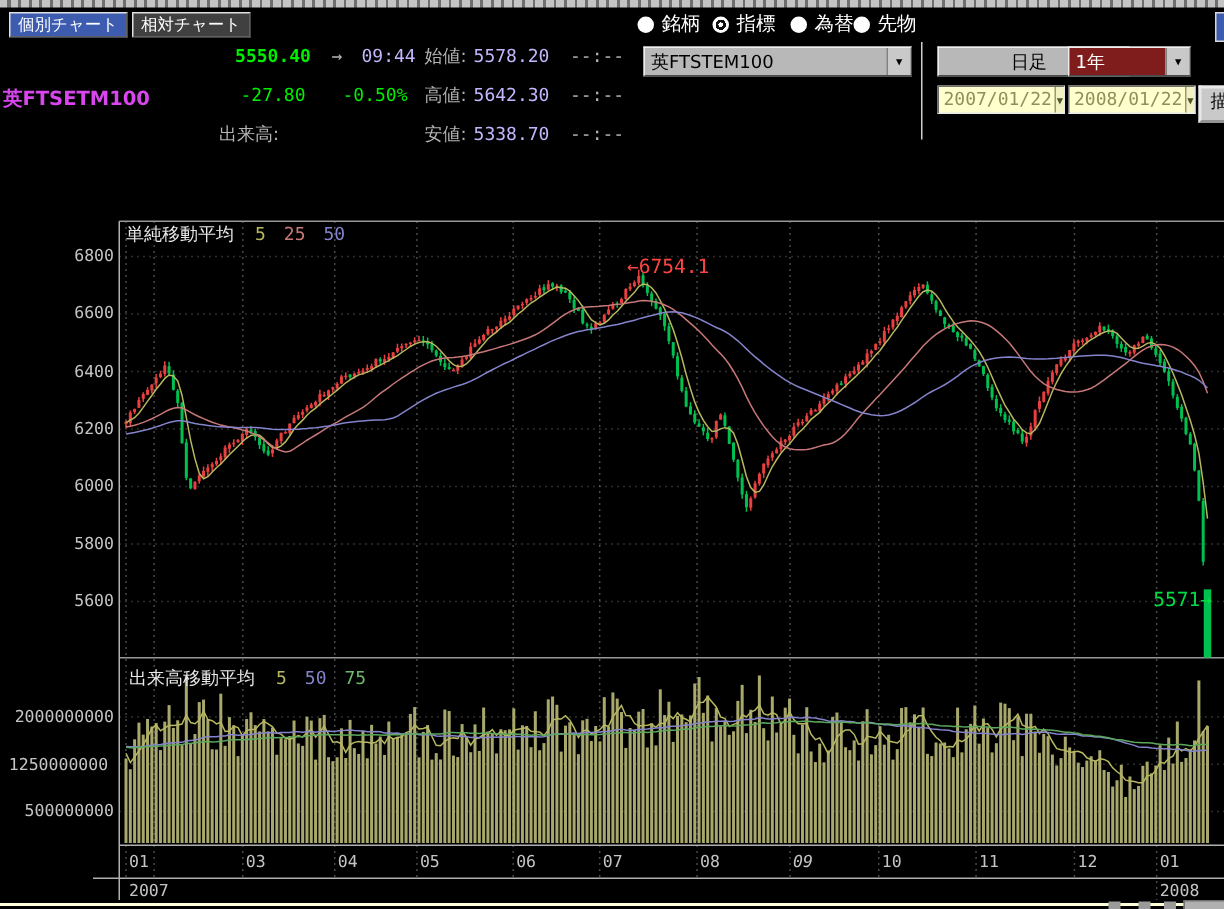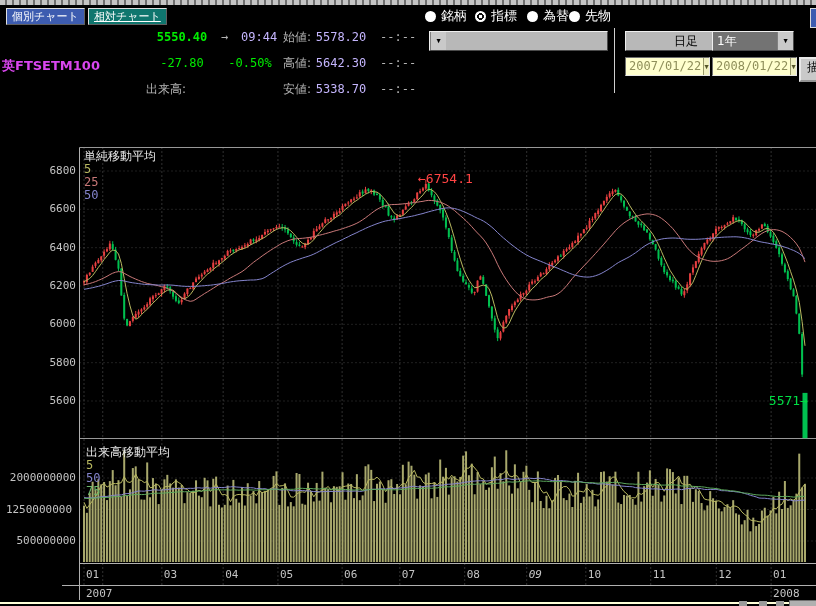--- a/index.html
+++ b/index.html
@@ -11,40 +11,40 @@
   .ra{text-align:center;}
   .grn{color:#00ee00;}
   .bold{font-weight:bold;}
   .gray{color:#b4b4b4;}
   .val{color:#c4b5fd;}
   .topstrip{left:0;top:0;width:816px;height:5px;
      background:repeating-linear-gradient(90deg,#c4c4c4 0 5px,#6e6e6e 5px 7px);}
   .tab{top:8px;height:15px;line-height:15px;padding:0 5px;font-size:11px;color:#fff;
        border:1px solid;border-color:#e0e0e0 #606060 #606060 #e0e0e0;cursor:default;}
   .tab-ind{left:6px;background:#3d5cb0;}
-  .tab-rel{left:88px;background:#0f766e;text-decoration:underline;}
+  .tab-rel{left:88px;background:#404040;}
   .radio{top:9px;height:14px;display:flex;align-items:center;gap:5px;color:#fff;font-size:13px;}
   .dot{width:11px;height:11px;border-radius:50%;background:#fff;flex:0 0 auto;}
   .dot.sel{background:radial-gradient(circle,#fff 0 1.5px,#101010 1.6px 3.4px,#fff 3.5px);}
   .combo{height:18px;background:#b8b8b8;border:1px solid;border-color:#efefef #4a4a4a #4a4a4a #efefef;
          font-size:12px;color:#000;display:flex;align-items:stretch;}
   .combo .txt{flex:1;padding:1px 4px 0 4px;white-space:nowrap;overflow:hidden;}
   .combo .arw{width:15px;background:#c9c9c9;border-left:1px solid #808080;display:flex;
               align-items:center;justify-content:center;font-size:7px;color:#000;}
-  .combo.blue .txt{background:#737373;color:#fff;}
+  .combo.blue .txt{background:#7f1d1d;color:#fff;}
   .datebox{height:17px;background:#ffffce;border:1px solid;border-color:#6e6e6e #e8e8e8 #e8e8e8 #6e6e6e;
            font-size:12px;color:#8f8f5a;display:flex;align-items:stretch;}
   .datebox .txt{flex:1;padding:1px 2px 0 3px;white-space:nowrap;}
   .datebox .arw{width:14px;background:#f2f2c2;border-left:1px solid #9a9a6a;display:flex;
                 align-items:center;justify-content:center;font-size:7px;color:#55552a;}
   .drawbtn{left:799px;top:57px;width:36px;height:21px;background:#c9c9c9;color:#000;
            border:2px outset #e8e8e8;font-size:12px;line-height:17px;text-align:center;}
   .vsep{left:614px;top:28px;width:1px;height:65px;background:#cfcfcf;}
   .cornerblue{left:810px;top:8px;width:8px;height:18px;background:#3d5cb0;border:1px solid #d8d8d8;}
-  .legend{display:flex;gap:0;font-size:12px;line-height:13px;flex-direction:column;}
+  .legend{display:flex;gap:0;font-size:12px;line-height:13px;}
   .legend .ti{color:#e8e8e8;margin-right:14px;}
   .ma-khaki{color:#b8b860;margin-right:12px;}
   .ma-rose{color:#c87878;margin-right:12px;}
   .ma-slate{color:#8484cc;margin-right:12px;}
   .ma-green{color:#6cb86c;margin-right:12px;}
   .ann{font-size:13px;font-weight:normal;white-space:nowrap;}
   .ann-high{left:418px;top:171px;color:#ff4444;}
   .ann-cur{left:748px;top:393px;width:60px;text-align:right;color:#00dd44;}
   .axislbl{position:absolute;font-size:11px;line-height:12px;color:#c4c4c4;white-space:nowrap;}
   .bottomline{left:0;top:602px;width:816px;height:2px;background:#ffffd8;}
@@ -92,20 +92,21 @@
   <div class="abs radio jp" style="left:527px;">
     <span class="dot"></span>
     <span>為替</span>
   </div>
   <div class="abs radio jp" style="left:569px;">
     <span class="dot"></span>
     <span>先物</span>
   </div>
 
   <div class="abs combo" style="left:429px;top:31px;width:177px;">
+    <span class="txt jp">英FTSTEM100</span>
     <span class="arw">▼</span>
   </div>
 
   <div class="abs vsep"></div>
 
   <div class="abs combo" style="left:625px;top:31px;width:82px;padding-left:44px;">
     <span class="txt jp">日足</span>
     <span class="arw">▼</span>
   </div>
 

